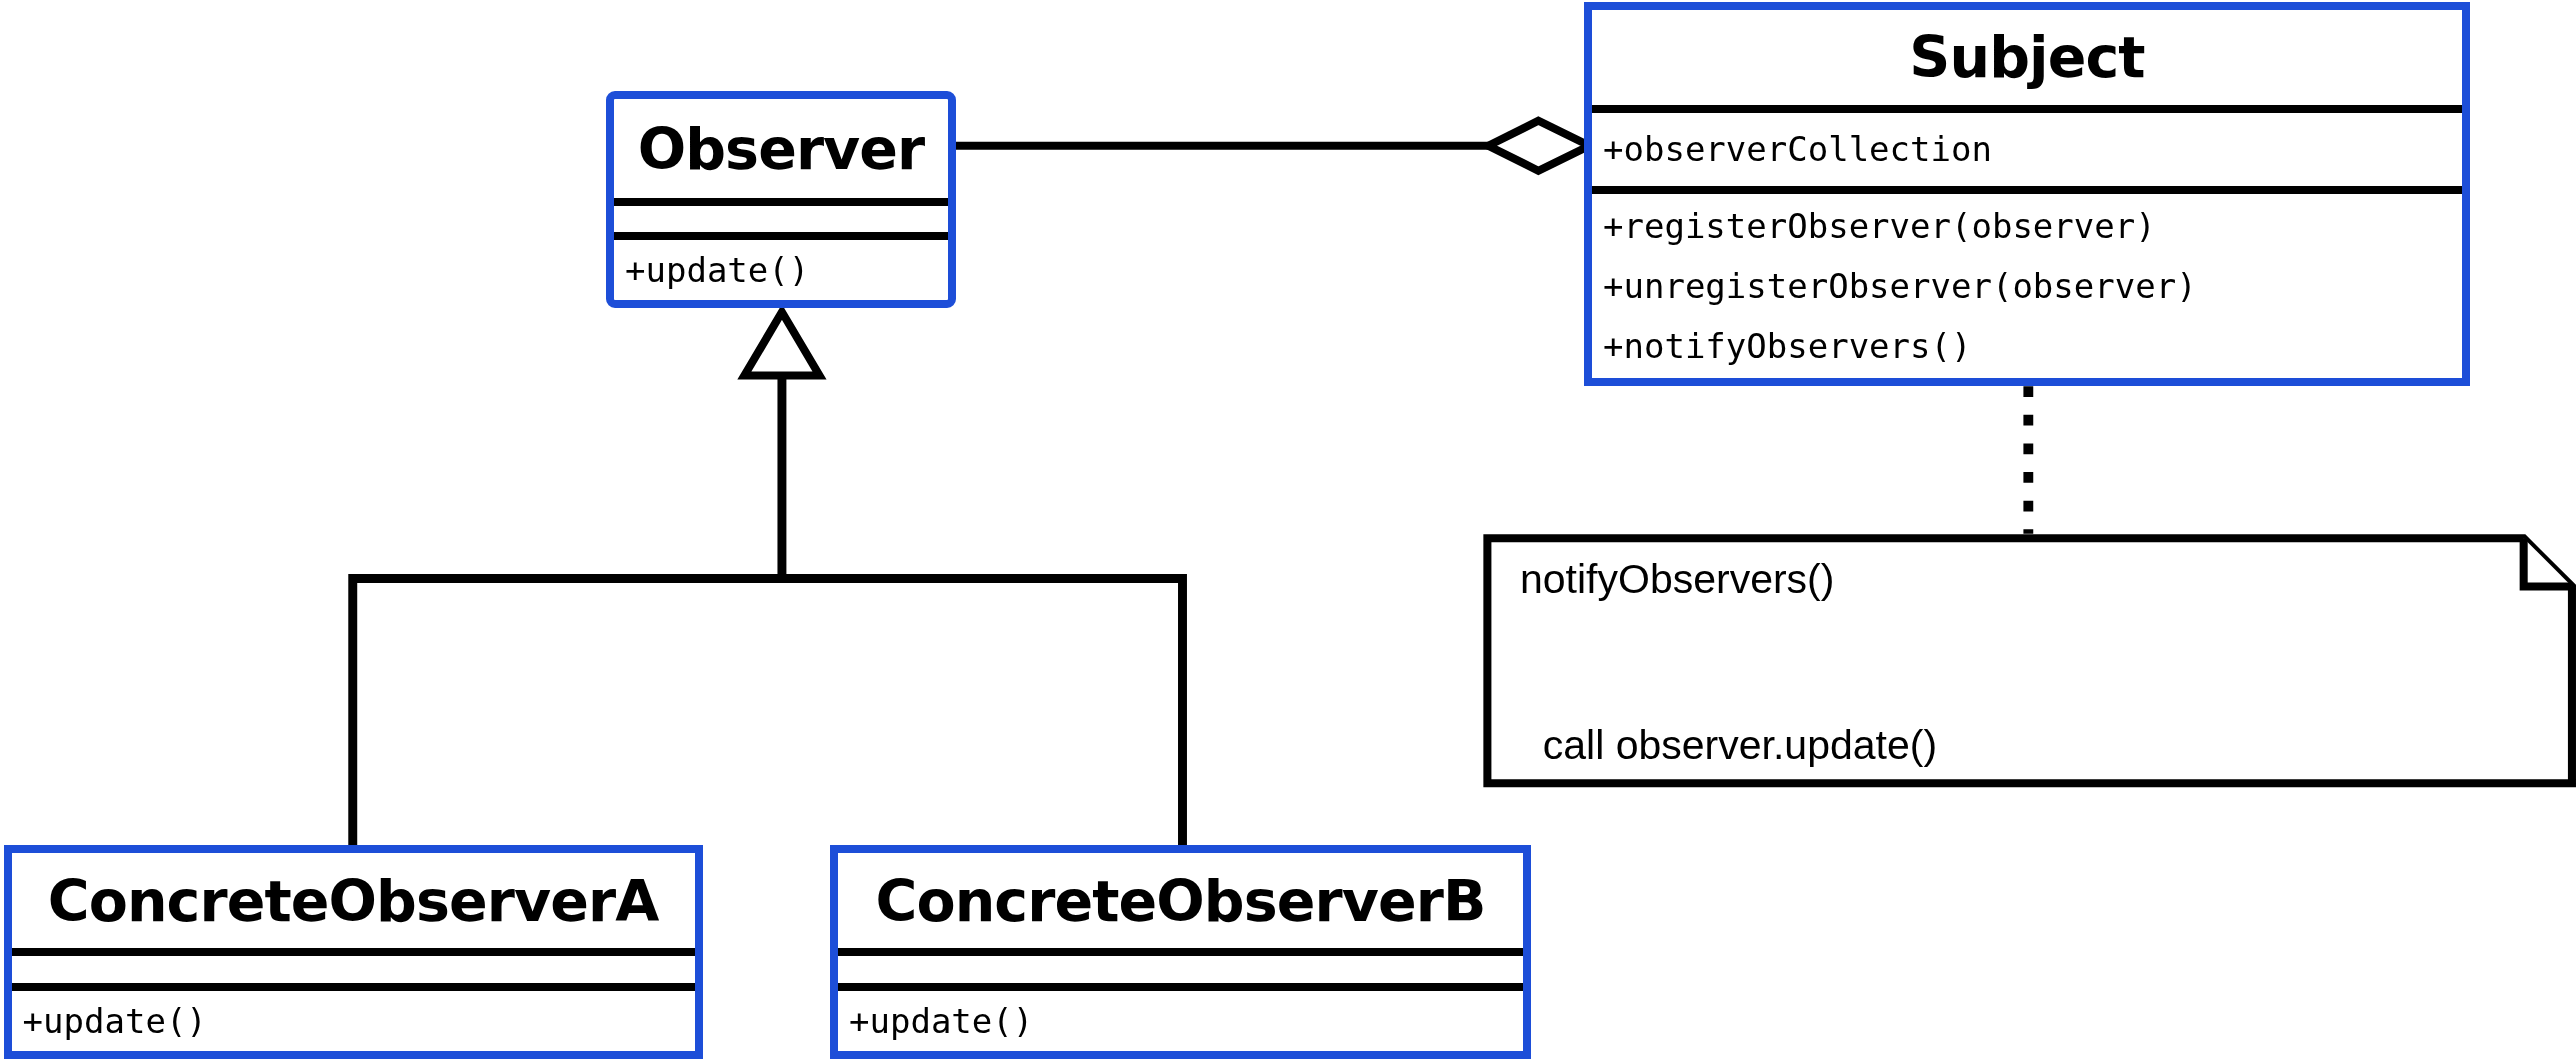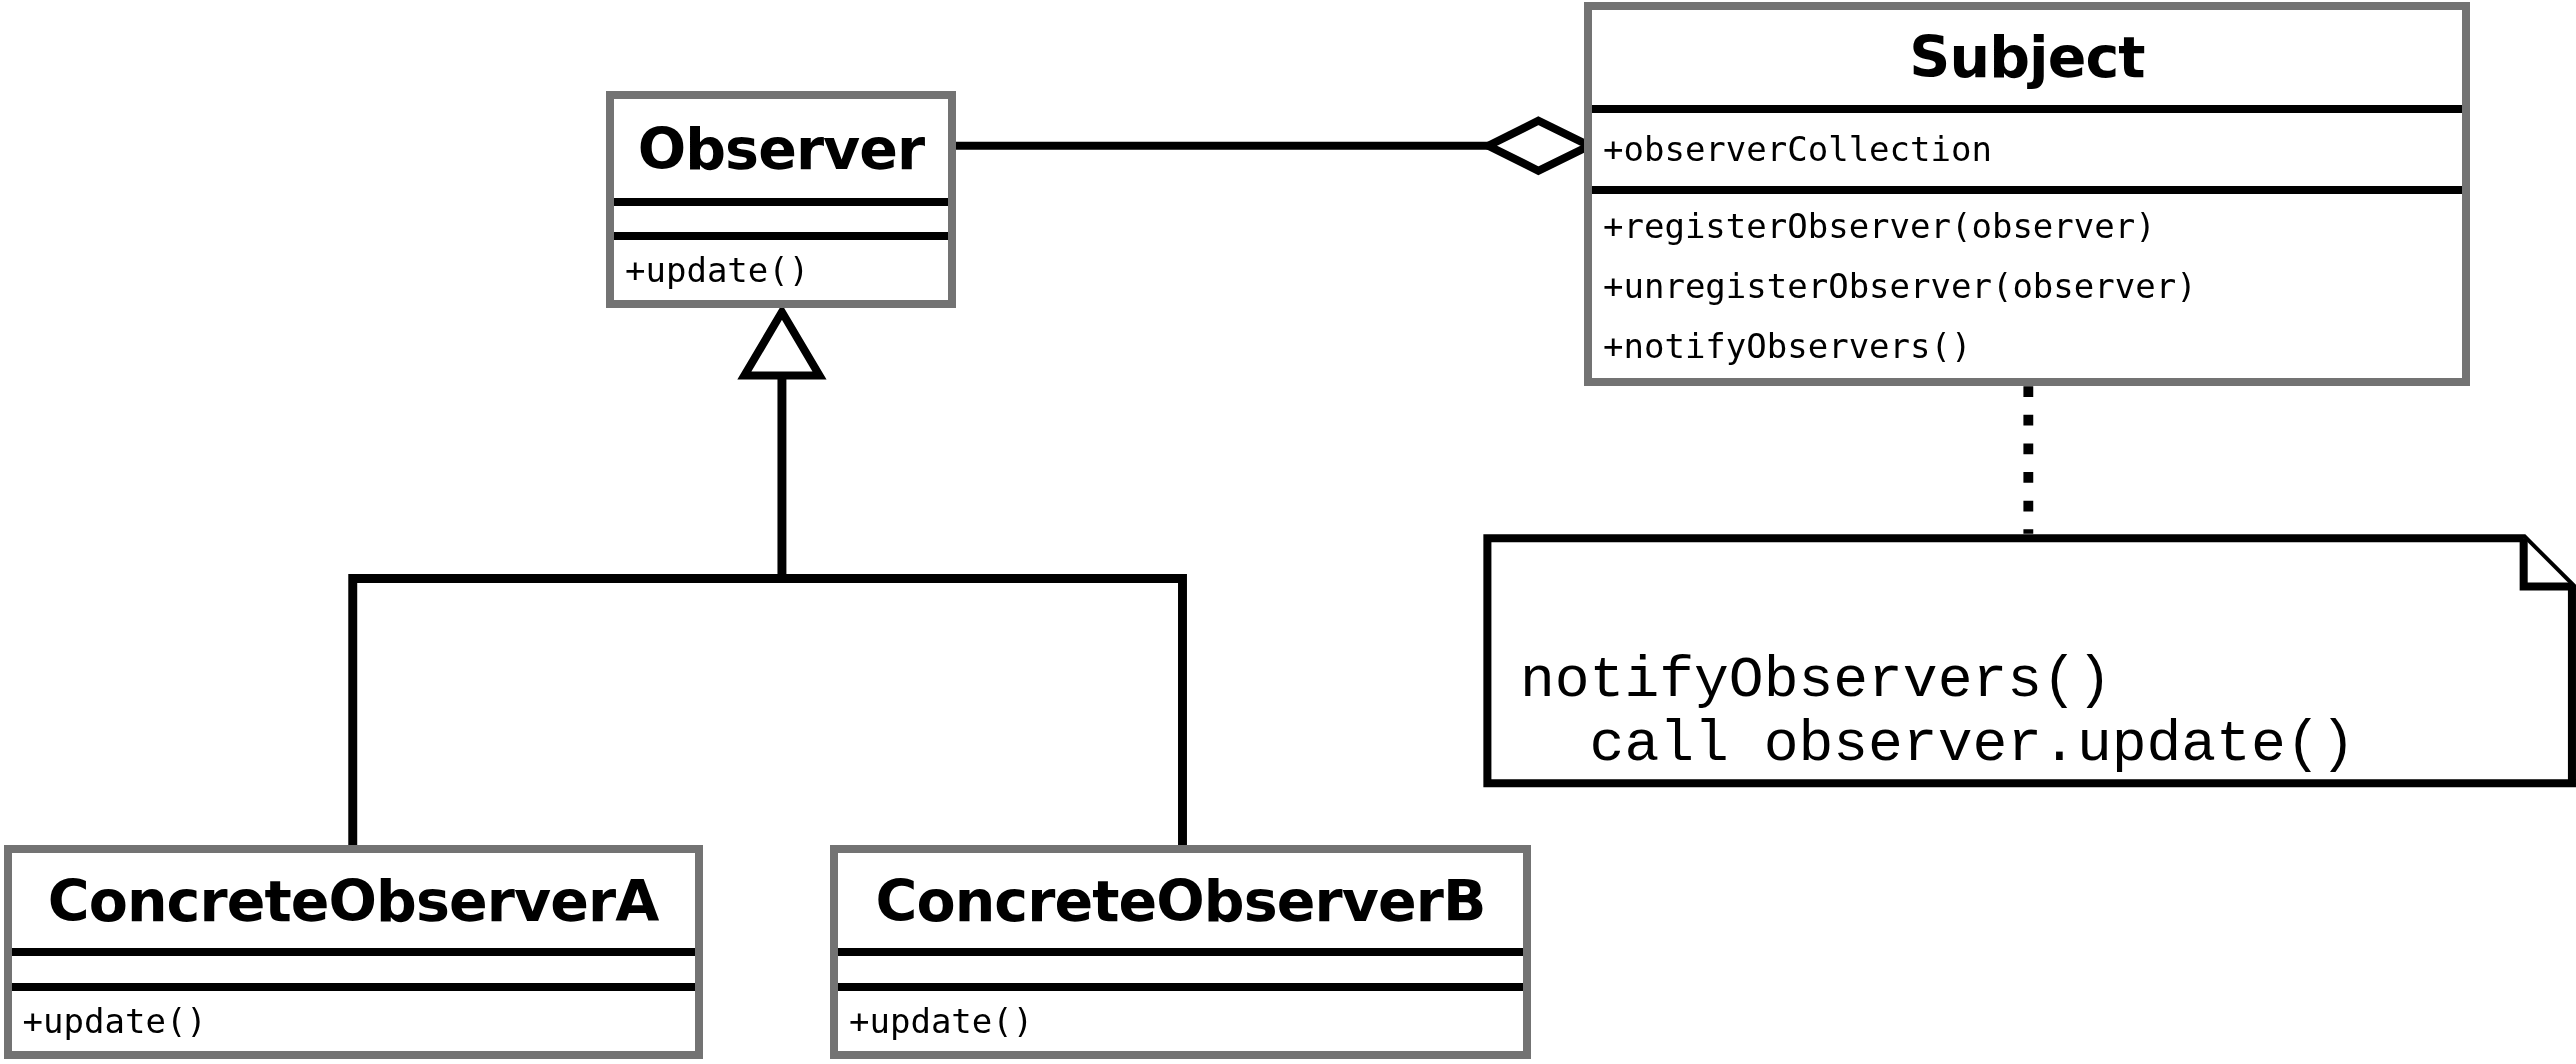--- a/index.html
+++ b/index.html
@@ -19,21 +19,21 @@
   #connector-layer {
     position: absolute;
     left: 0; top: 0;
     width: 2576px; height: 1064px;
     z-index: 0;
   }
   .uml-class {
     position: absolute;
     box-sizing: border-box;
     background: #ffffff;
-    border: 8px solid #737373;
+    border: 8px solid #1d4ed8;
     display: flex;
     flex-direction: column;
     z-index: 1;
   }
   .c-title {
     flex: none;
     display: flex;
     align-items: center;
     justify-content: center;
     font-weight: bold;
@@ -56,23 +56,23 @@
     white-space: pre;
   }
   #note-text {
     position: absolute;
     left: 1496px;
     top: 547px;
     width: 1070px;
     height: 230px;
     display: flex;
     flex-direction: column;
-    justify-content: flex-end;
-    font-family: Liberation Mono, monospace;
-    font-size: 58px;
+    justify-content: space-between;
+    font-family: Liberation Sans, sans-serif;
+    font-size: 41px;
     line-height: 64px;
     white-space: pre;
     padding-left: 24px;
     box-sizing: border-box;
     z-index: 2;
   }
 </style>
 </head>
 <body>
 
@@ -86,21 +86,21 @@
     <path d="M 394 950 L 394 647 L 1322 647 L 1322 950" fill="none" stroke="#000" stroke-width="10"></path>
     <line x1="874" y1="420" x2="874" y2="652" stroke="#000" stroke-width="10"></line>
     <polygon points="874,349 832,420 916,420" fill="#fff" stroke="#000" stroke-width="9" stroke-linejoin="miter"></polygon>
 
     <line x1="2268" y1="432" x2="2268" y2="597" stroke="#000" stroke-width="11" stroke-dasharray="12 20"></line>
 
     <path d="M 1663 602 L 2822 602 L 2876 656 L 2876 876 L 1663 876 Z" fill="#fff" stroke="#000" stroke-width="9" stroke-linejoin="miter"></path>
     <path d="M 2822 602 L 2822 656 L 2876 656" fill="#fff" stroke="#000" stroke-width="9" stroke-linejoin="miter"></path>
   </svg>
 
-  <div class="uml-class" style="left:606px; top:91px; width:350px; height:217px;">
+  <div class="uml-class" style="left:606px; top:91px; width:350px; height:217px;border-radius:9px;">
     <div class="c-title" style="height:99px;">Observer</div>
     <div class="c-attrs" style="height:29px;"></div>
     <div class="c-methods">
       <div class="member">+update()</div>
     </div>
   </div>
 
   <div class="uml-class" style="left:1584px; top:1.8px; width:886px; height:384px;">
     <div class="c-title" style="height:95px;">Subject</div>
     <div class="c-attrs" style="height:73px;">

